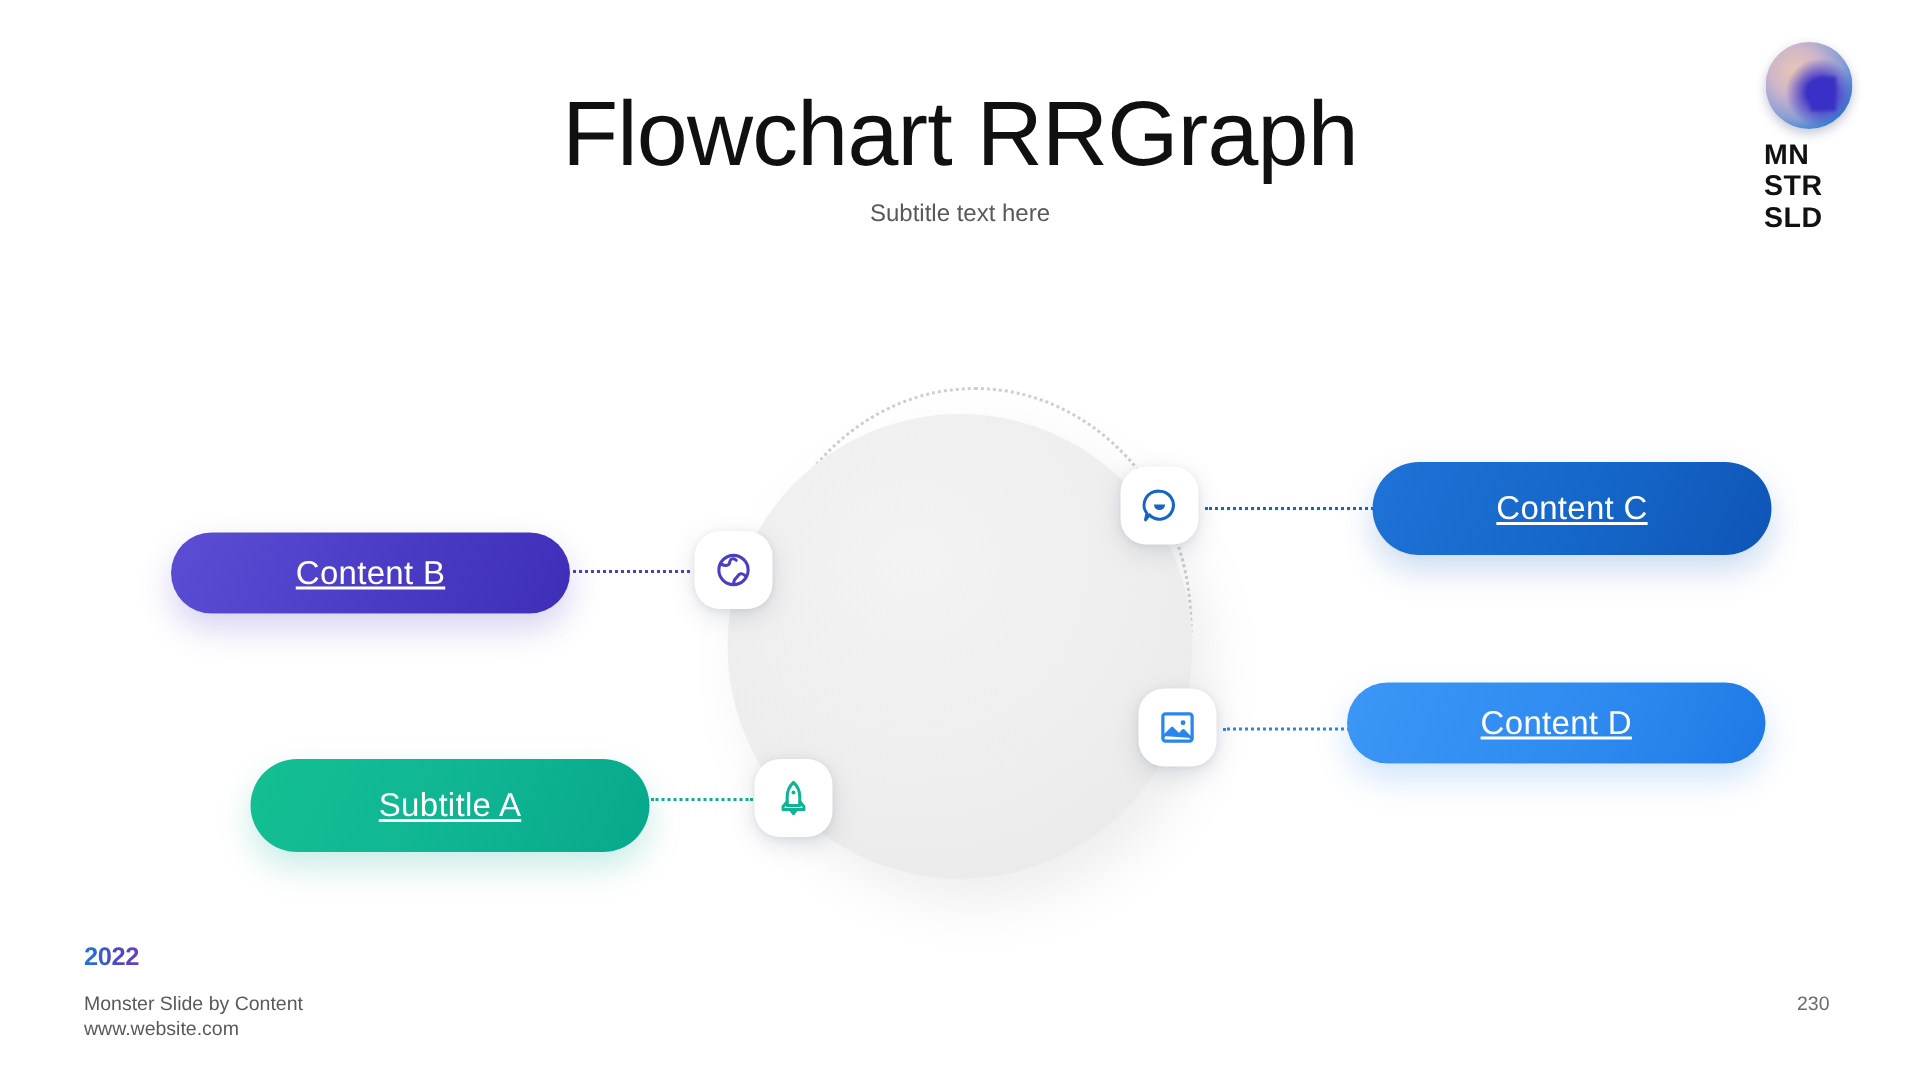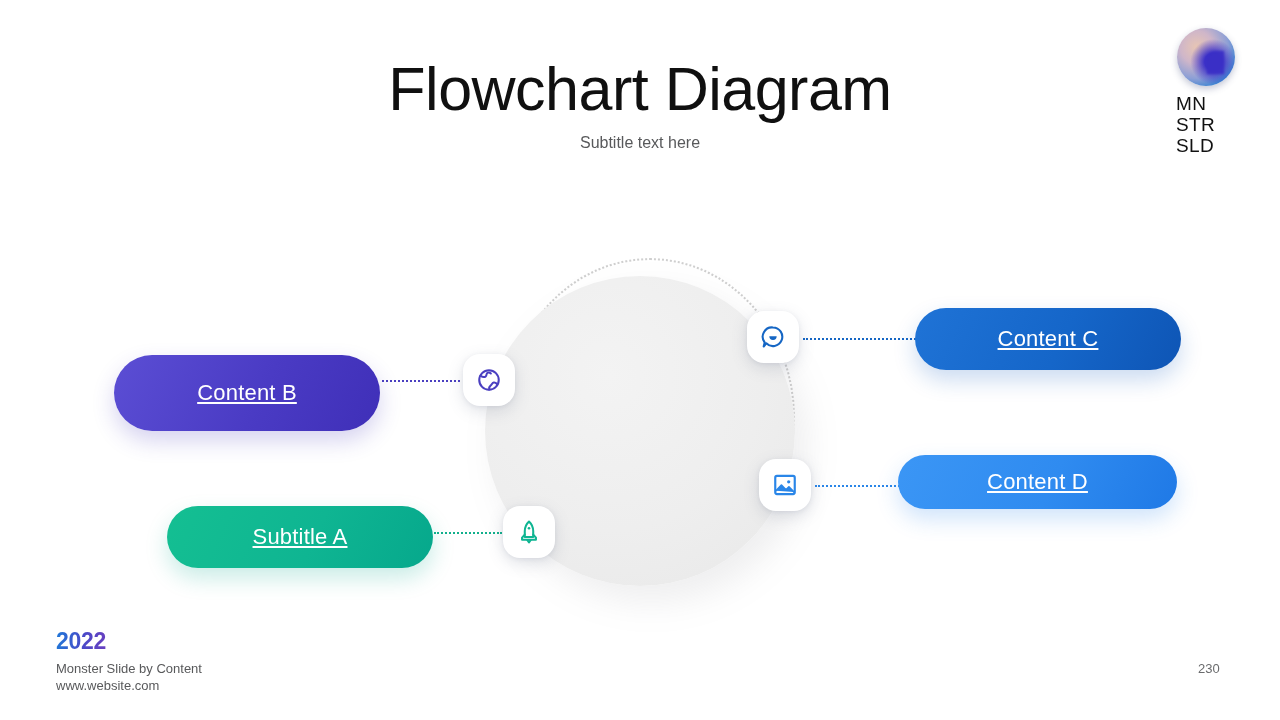--- a/index.html
+++ b/index.html
@@ -71,21 +71,21 @@
     height: 23px;
     background: #3a2fc6;
     border-top-left-radius: 9px;
     opacity: 0.9;
     filter: blur(1.2px);
   }
   .logo-line {
     position: absolute;
     left: 4px;
     font-size: 19px;
-    font-weight: 400;
+    font-weight: 700;
     color: #111111;
     letter-spacing: 0.4px;
     line-height: 1;
   }
   #logo-l1 { top: 72px; }
   #logo-l2 { top: 93px; }
   #logo-l3 { top: 114px; }
 
   
   #center-wrap {
@@ -156,21 +156,21 @@
     justify-content: center;
     border-radius: 40px;
     color: #ffffff;
     font-size: 22px;
     font-weight: 400;
     letter-spacing: 0.2px;
     z-index: 3;
     text-decoration: underline;
   }
   #pill-b {
-    left: 114px; top: 355px; width: 266px; height: 76px;
+    left: 114px; top: 355px; width: 266px; height: 54px;
     background: linear-gradient(115deg, #5b4ed4 0%, #4a3bc4 55%, #3f2fb8 100%);
     box-shadow: 0 10px 22px rgba(70,55,185,0.22);
   }
   #pill-a {
     left: 167px; top: 506px; width: 266px; height: 62px;
     background: linear-gradient(115deg, #14bf92 0%, #0fb592 55%, #06a88c 100%);
     box-shadow: 0 10px 22px rgba(10,170,140,0.22);
   }
   #pill-c {
     left: 915px; top: 308px; width: 266px; height: 62px;
@@ -182,21 +182,21 @@
     background: linear-gradient(115deg, #3b96f5 0%, #2f8bf0 55%, #1f79e6 100%);
     box-shadow: 0 10px 22px rgba(40,130,235,0.22);
     text-align: center;
   }
 
   
   #year {
     position: absolute;
     left: 56px;
     top: 628px;
-    font-size: 23px;
+    font-size: 17px;
     font-weight: 700;
     letter-spacing: -0.3px;
     background: linear-gradient(95deg, #1f79d8 0%, #4a49c8 55%, #6a3fc0 100%);
     -webkit-background-clip: text;
     background-clip: text;
     color: transparent;
   }
   #foot-line-1 {
     position: absolute;
     left: 56px;
@@ -217,21 +217,21 @@
     top: 661px;
     font-size: 13px;
     color: #6a6b6d;
   }
 </style>
 </head>
 <body>
 
 <div id="slide">
 
-  <div id="title">Flowchart Diagram</div>
+  <div id="title">Flowchart RRGraph</div>
   <div id="subtitle">Subtitle text here</div>
 
   <div id="logo">
     <div id="logo-sphere"></div>
     <div class="logo-line" id="logo-l1">MN</div>
     <div class="logo-line" id="logo-l2">STR</div>
     <div class="logo-line" id="logo-l3">SLD</div>
   </div>
 
   <div id="center-wrap">

